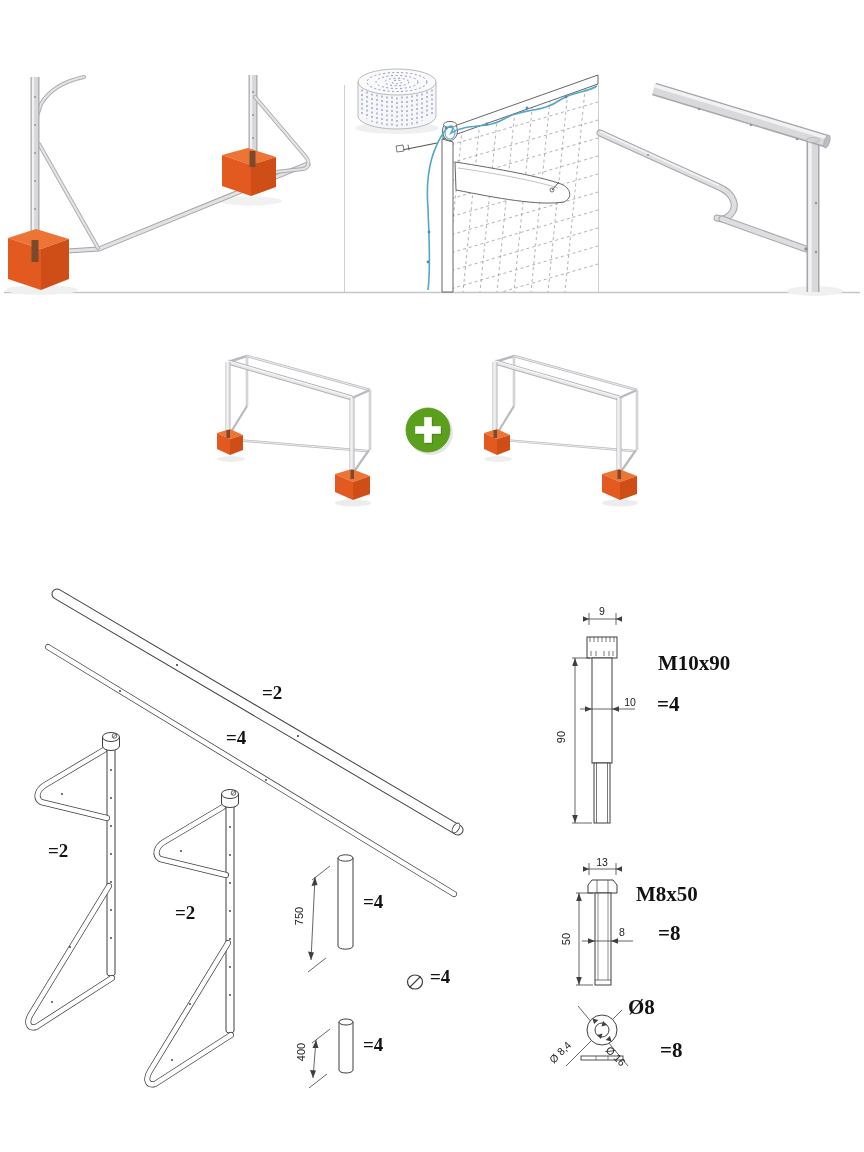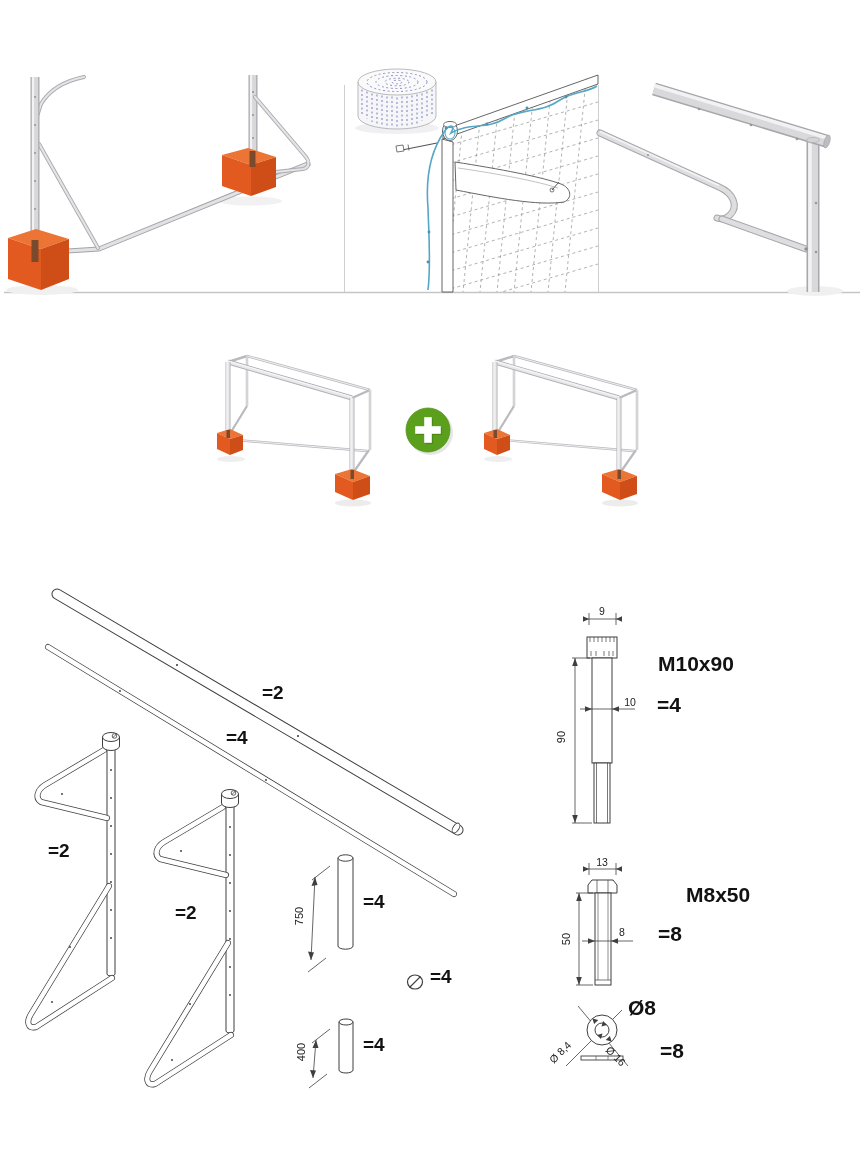--- a/index.html
+++ b/index.html
@@ -1,19 +1,19 @@
 <!DOCTYPE html>
 <html><head>
 <meta charset="utf-8">
 <style>
   html,body{margin:0;padding:0;background:#ffffff;}
   .page{position:relative;width:864px;height:1152px;background:#fff;overflow:hidden;
         font-family:"Liberation Sans",sans-serif;}
   .art{position:absolute;left:0;top:0;}
-  .lbl{position:absolute;font-family:Liberation Sans, sans-serif;font-weight:bold;
+  .lbl{position:absolute;font-family:Liberation Serif, serif;font-weight:bold;
        color:#121212;line-height:1;white-space:nowrap;}
   .s19{font-size:19px;}
   .s21{font-size:21px;}
 </style>
 </head>
 <body>
 
 <div class="page">
 
 <svg class="art" width="864" height="1152" viewBox="0 0 864 1152">
@@ -400,18 +400,18 @@
 
 <div class="lbl s19" style="left:262px;top:683px">=2</div>
 <div class="lbl s19" style="left:226px;top:728px">=4</div>
 <div class="lbl s19" style="left:48px;top:841px">=2</div>
 <div class="lbl s19" style="left:175px;top:903px">=2</div>
 <div class="lbl s19" style="left:363px;top:892px">=4</div>
 <div class="lbl s19" style="left:430px;top:967px">=4</div>
 <div class="lbl s19" style="left:363px;top:1035px">=4</div>
 <div class="lbl s21" style="left:658px;top:653px">M10x90</div>
 <div class="lbl s21" style="left:657px;top:694px">=4</div>
-<div class="lbl s21" style="left:686px;top:884px">M8x50</div>
+<div class="lbl s21" style="left:636px;top:884px">M8x50</div>
 <div class="lbl s21" style="left:658px;top:923px">=8</div>
 <div class="lbl s21" style="left:628px;top:997px">Ø8</div>
 <div class="lbl s21" style="left:660px;top:1040px">=8</div>
 
 </div>
 
 </body></html>

